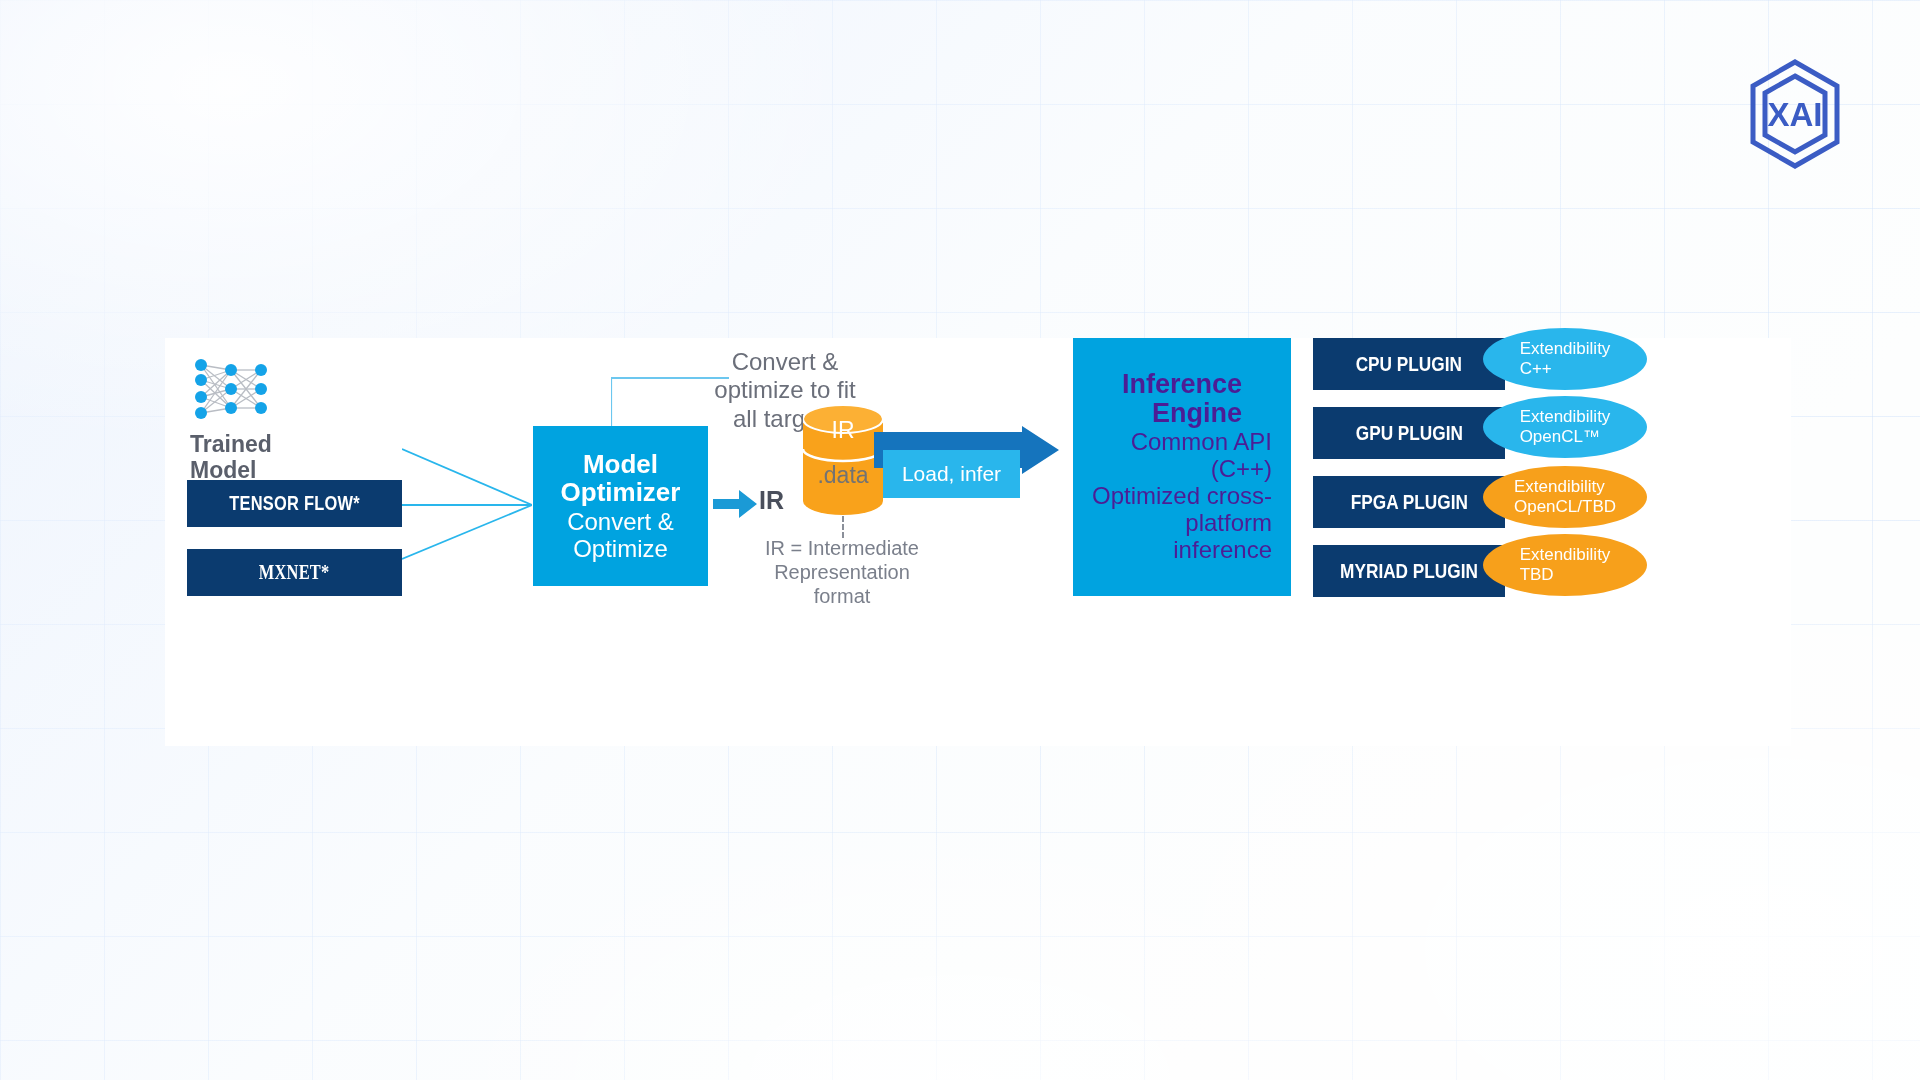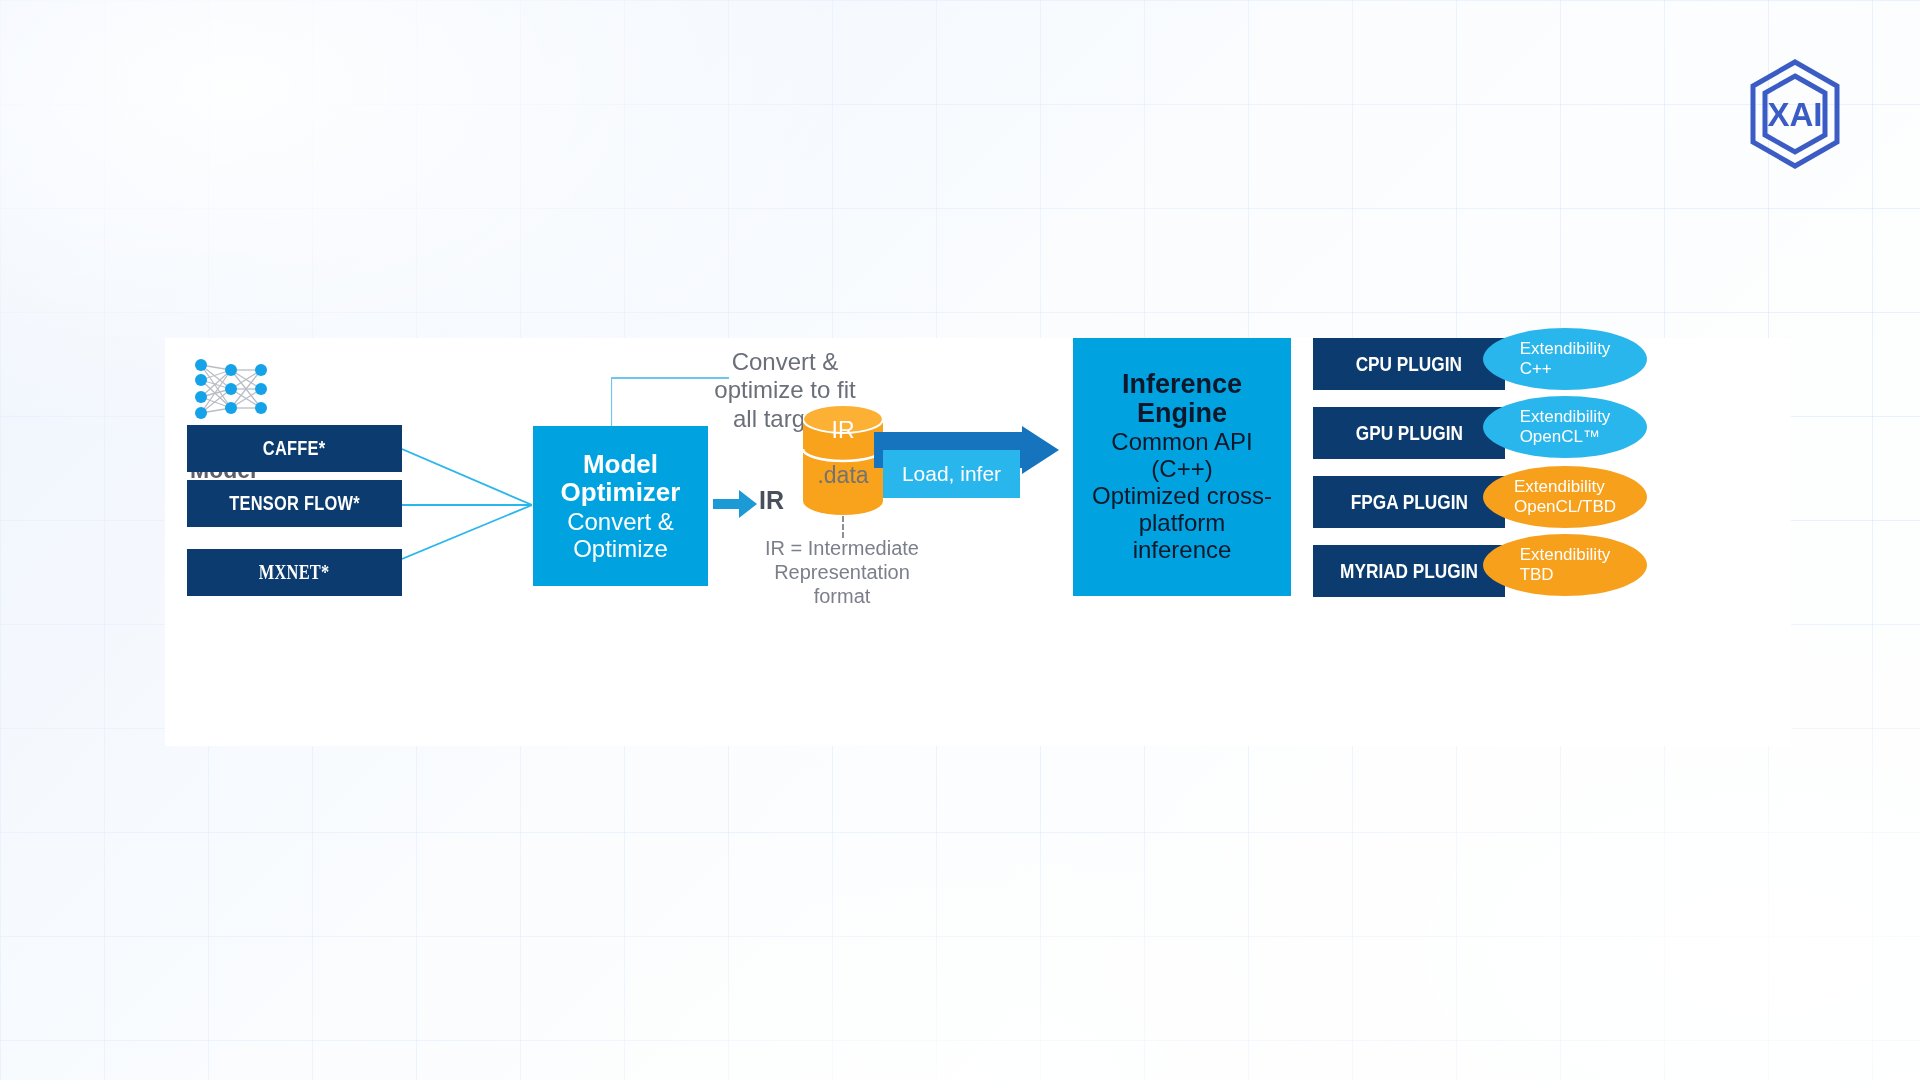--- a/index.html
+++ b/index.html
@@ -228,26 +228,26 @@
   }
 
   
   #ie-box {
     position: absolute;
     left: 908px;
     top: 0px;
     width: 218px;
     height: 258px;
     background: #00a3e0;
-    color: #0f172a;
+    color: #4c1d95;
     display: flex;
     flex-direction: column;
     align-items: center;
     justify-content: center;
-    text-align: center;
+    text-align: right;
     padding: 6px;
   }
   #ie-title {
     font-size: 27px;
     font-weight: bold;
     line-height: 1.08;
     white-space: pre-line;
   }
   #ie-sub {
     font-size: 24px;
@@ -352,23 +352,20 @@
             <circle cx="70" cy="14" r="6"></circle>
               <circle cx="70" cy="33" r="6"></circle>
               <circle cx="70" cy="52" r="6"></circle>
           </g>
         </svg>
       </span>
       <div id="trained-model-label">Trained
 Model</div>
     </div>
 
-    <div class="fw-bar" id="fw-0">
-      <span>CAFFE*</span>
-    </div>
     <div class="fw-bar" id="fw-1">
       <span>TENSOR FLOW*</span>
     </div>
     <div class="fw-bar" id="fw-2">
       <span>MXNET*</span>
     </div>
 
     <svg id="converge" viewBox="0 0 130 160">
       <g stroke="#29b6ec" stroke-width="1.8" fill="none">
         <line x1="0" y1="24" x2="130" y2="80"></line>

